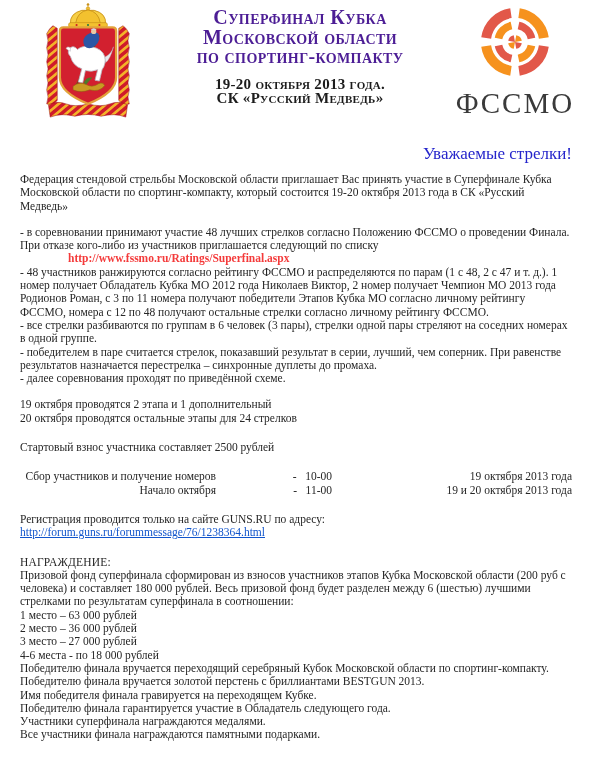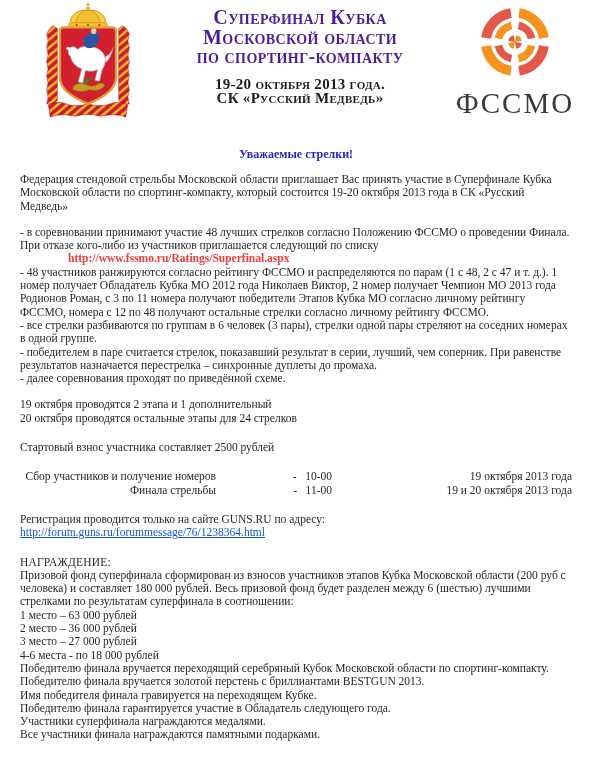--- a/index.html
+++ b/index.html
@@ -23,21 +23,21 @@
   }
   .logo { position:absolute; left:448px; top:0; width:134px; text-align:center; }
   .logo svg { width:92px; height:84px; display:block; margin:0 auto; }
   .logo-label {
     font-size:29px; line-height:30px; color:#3a3a3a; letter-spacing:2px;
     font-family:"Liberation Serif", serif; margin-top:4px;
   }
   
   .doc { margin:0 28px 0 20px; font-size:11.5px; line-height:13.3px; }
   .greeting {
-    text-align:center; font-weight:bold; font-size:12px; line-height:20px;
+    text-align:right; font-weight:normal; font-size:17px; line-height:20px;
     color:#2424cb; margin:2px 0 9px 0;
   }
   .para { margin:0; }
   .sp { height:13px; }
   .sp-lg { height:16px; }
   .link-red { color:#f43a3a; font-weight:bold; text-decoration:none;padding-left:48px; }
   .link-blue { color:#1155cc; text-decoration:underline;margin-top:24px; }
   .tt-row { display:grid; grid-template-columns:196px 116px auto;text-align:right; }
   .tt-row span { white-space:pre; }
   .caps { letter-spacing:.2px; }
@@ -143,21 +143,21 @@
   <p class="para">Стартовый взнос участника  составляет 2500 рублей</p>
 
   <div class="sp-lg"></div>
 
   <div class="tt-row">
     <span>Сбор участников и получение номеров</span>
     <span>-   10-00</span>
     <span>19 октября 2013 года</span>
   </div>
   <div class="tt-row">
-    <span>Финала стрельбы</span>
+    <span>Начало октября</span>
     <span>-   11-00</span>
     <span>19 и 20 октября 2013 года</span>
   </div>
 
   <div class="sp-lg"></div>
 
   <p class="para"><span>Регистрация проводится только на сайте GUNS.RU по адресу: </span><a class="link-blue" href="#">http://forum.guns.ru/forummessage/76/1238364.html</a></p>
 
   <div class="sp-lg"></div>
 

